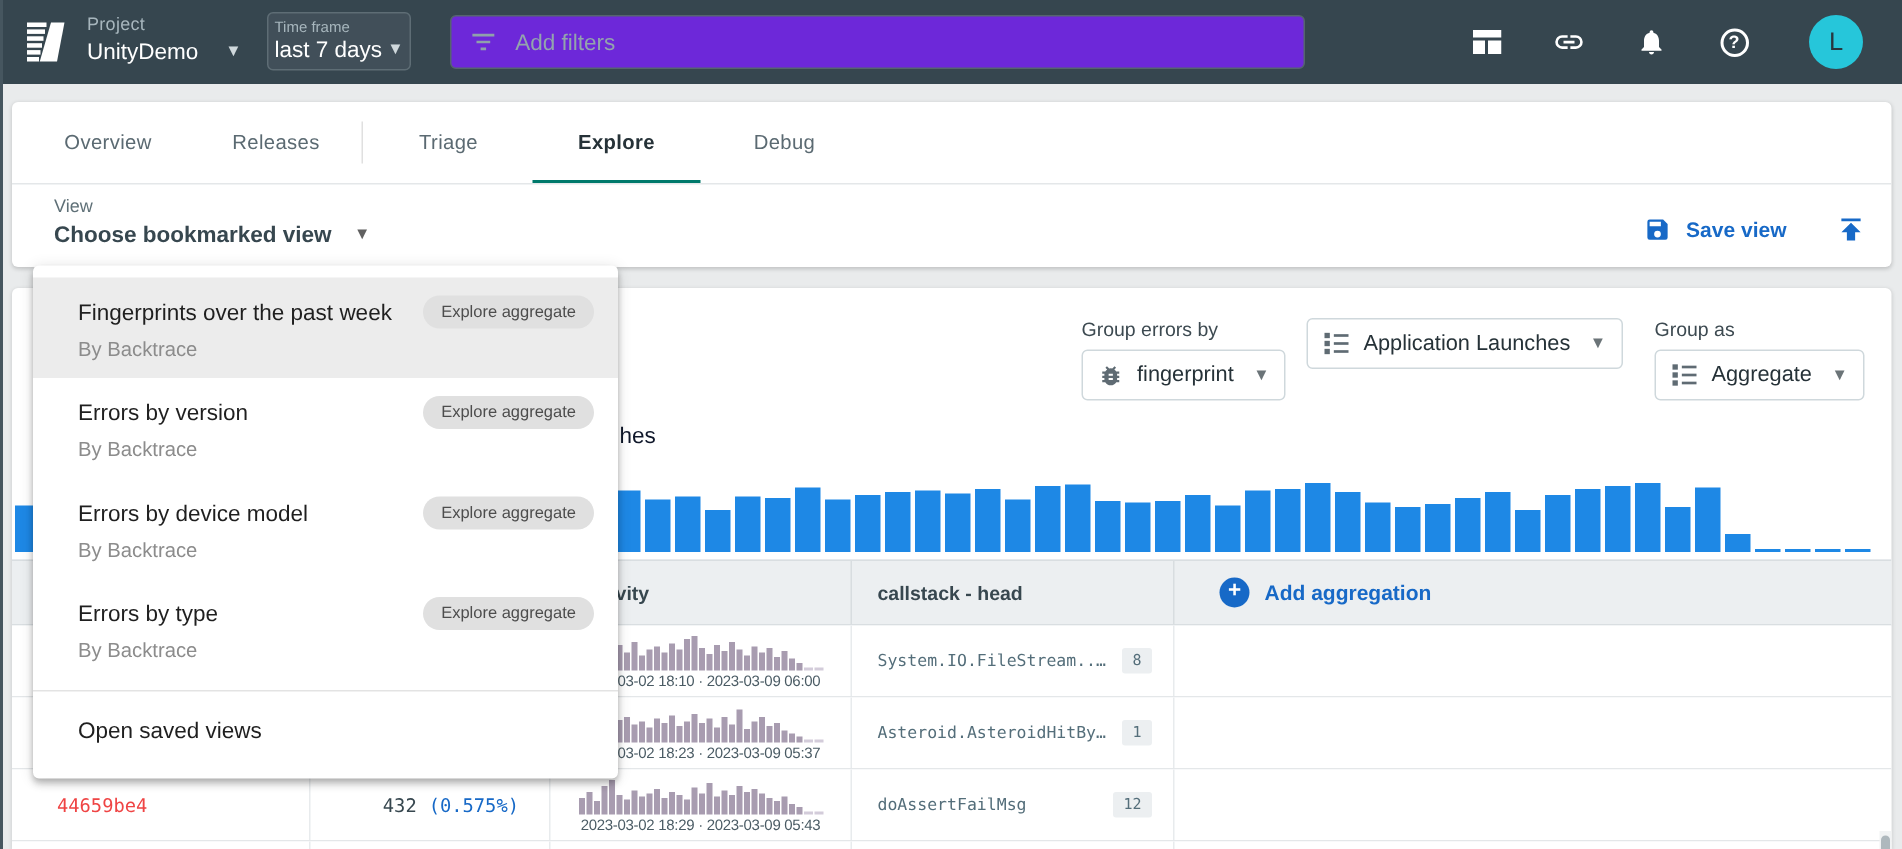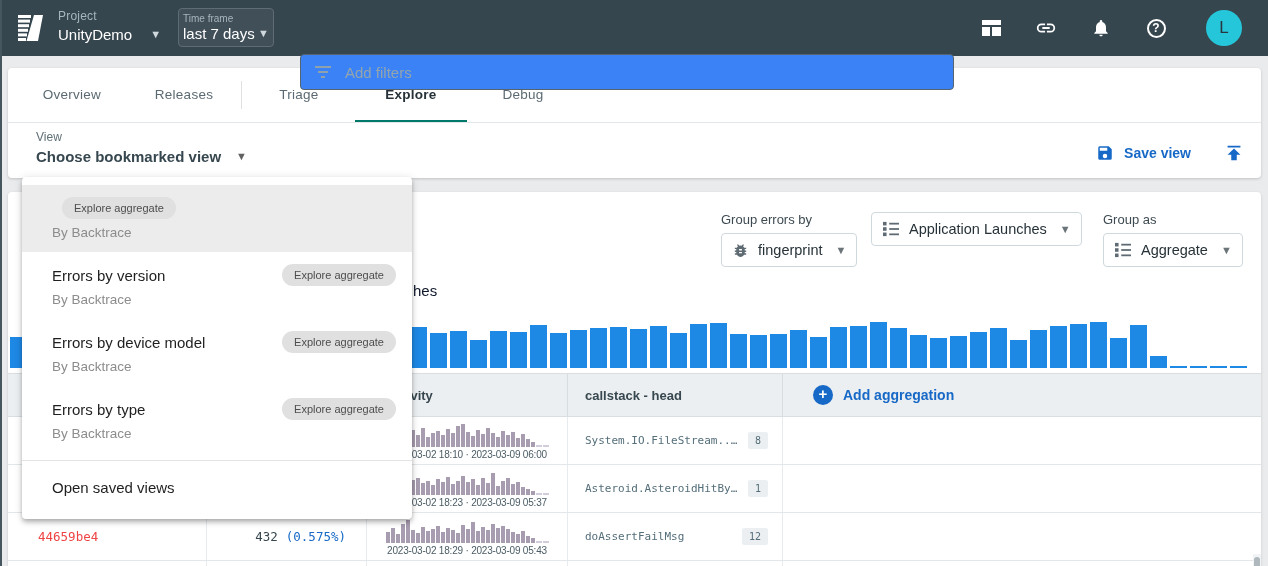--- a/index.html
+++ b/index.html
@@ -12,21 +12,21 @@
   
   .topbar { position:absolute; left:0; top:0; width:1268px; height:56px; background:#36464F; z-index:40; }
   .logo { position:absolute; left:16px; top:12px; width:32px; height:32px; }
   .proj { position:absolute; left:58px; top:9px; }
   .proj .lbl { font-size:12px; color:#A7B6BD; letter-spacing:.2px; }
   .proj .val { font-size:15px; color:#FFFFFF; margin-top:3px; display:flex; align-items:center; gap:18px; }
   .caret { font-size:11px; color:#CFD8DC; line-height:1; }
   .tf-box { position:absolute; left:178px; top:8px; width:96px; height:39px; background:#414F59; border:1px solid #5E6D75; border-radius:4px; padding:4px 4px; cursor:pointer; }
   .tf-box .lbl { font-size:10px; color:#A7B6BD; }
   .tf-box .val { font-size:15px; color:#FFFFFF; margin-top:1px; display:flex; justify-content:space-between; align-items:center; }
-  .filter-box { position:absolute; left:300px; top:10px; width:654px; height:36px; background:#3b82f6; border:1px solid #55646E; border-radius:4px; display:flex; align-items:center; padding:0 13px;margin-top:44px; }
+  .filter-box { position:absolute; left:300px; top:10px; width:570px; height:36px; background:#6d28d9; border:1px solid #55646E; border-radius:4px; display:flex; align-items:center; padding:0 13px; }
   .filter-box input { background:transparent; border:none; outline:none; color:#E6ECEF; font-size:15px; margin-left:13px; width:560px; font-family:"Liberation Sans",sans-serif; }
   .filter-box input::placeholder { color:#93A4AD; }
   .top-icons { position:absolute; right:26px; top:0; height:56px; display:flex; align-items:center; gap:33px; }
   .tico { width:22px; height:22px; display:flex; align-items:center; justify-content:center; cursor:pointer; }
   .help-circ { width:19px; height:19px; border:2px solid #fff; border-radius:50%; color:#fff; font-size:12px; font-weight:bold; display:flex; align-items:center; justify-content:center; }
   .avatar { width:36px; height:36px; border-radius:50%; display:flex; align-items:center; justify-content:center; font-size:17px; color:#28373F; margin-left:6px; cursor:pointer; }
 
   
   .panel1 { position:absolute; left:8px; top:68px; width:1253px; height:110px; background:#fff; border-radius:4px; box-shadow:0 1px 3px rgba(0,0,0,.18); z-index:5; }
   .tabs-row { height:55px; display:flex; align-items:stretch; border-bottom:1px solid #E4E7E9; padding-left:8px; }
@@ -468,20 +468,21 @@
 
     <div class="vscroll">
       <div class="vthumb"></div>
     </div>
   </div>
 </section>
 
 <div class="menu">
   <div class="menu-item highlighted">
     <div class="mi-top">
+      <span class="mi-title">Fingerprints over the past week</span>
       <span class="mi-pill">Explore aggregate</span>
     </div>
     <div class="mi-sub">By Backtrace</div>
   </div>
   <div class="menu-item">
     <div class="mi-top">
       <span class="mi-title">Errors by version</span>
       <span class="mi-pill">Explore aggregate</span>
     </div>
     <div class="mi-sub">By Backtrace</div>

